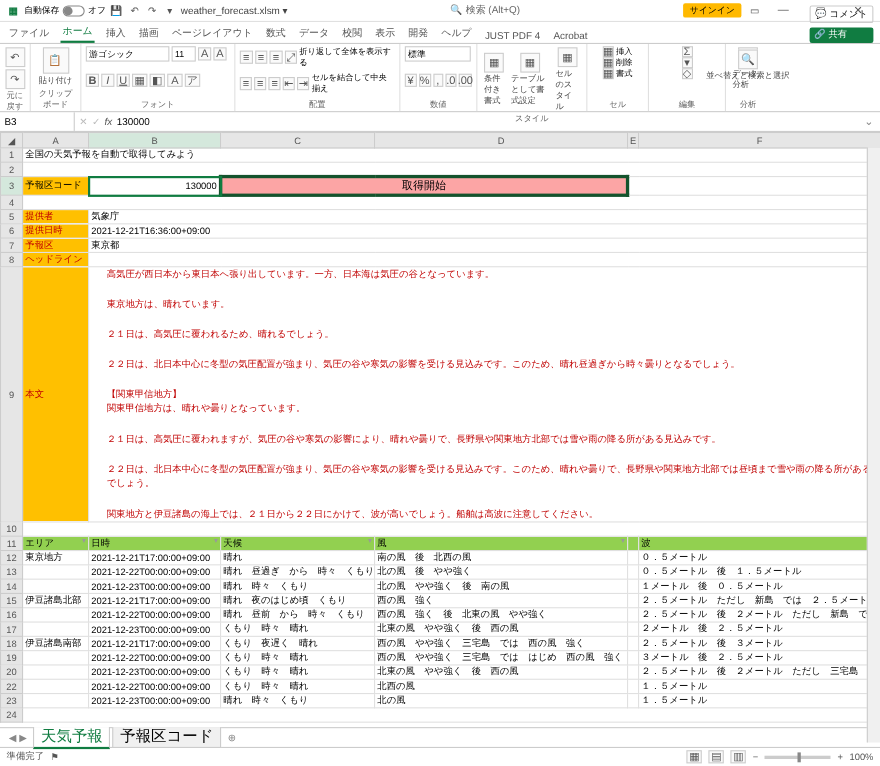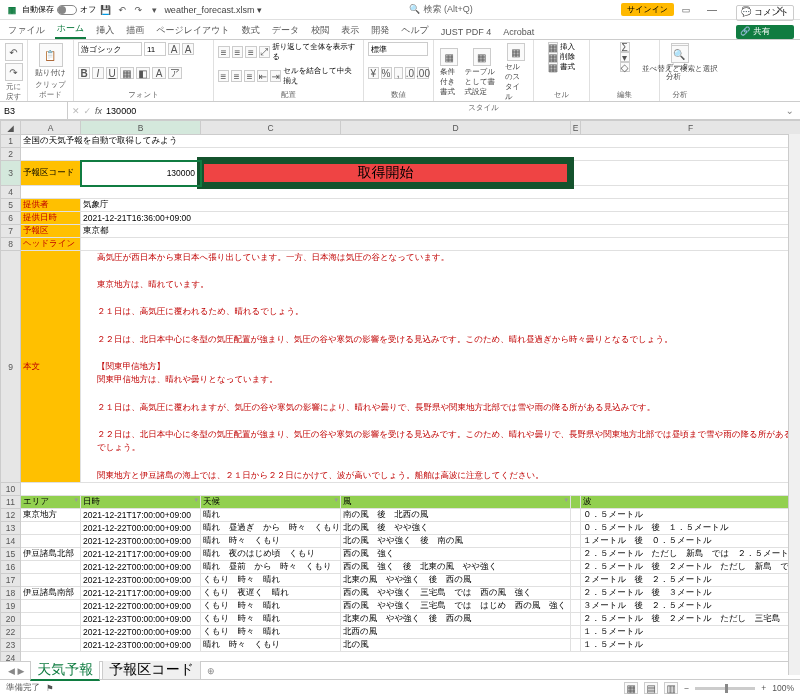--- a/index.html
+++ b/index.html
@@ -37,21 +37,21 @@
   .grid-wrap { position: relative; height: 541px; overflow: hidden; }
   table.sheet { border-collapse: collapse; width: 800px; table-layout: fixed; }
   .colhead th { background: #e6e6e6; border: 1px solid #ccc; font-weight: normal; font-size: 8.5px; color: #555; height: 14px; padding: 0; }
   .colhead th.active { background: #d4e8dc; }
   .rh { background: #e6e6e6; border: 1px solid #ccc; font-size: 8.5px; color: #555; text-align: center; width: 20px; }
   .rh.active { background: #d4e8dc; }
   td { border: 1px solid #e0e0e0; height: 13px; font-size: 8.5px; padding: 0 2px; overflow: hidden; white-space: nowrap; vertical-align: middle; }
   .sel { outline: 2px solid #107c41; outline-offset: -1px; background: #fff; }
   .orange { background: #ffc000; }
   .greenrow td { background: #92d050; }
-  .btn3d { border: 7px solid #14532d; background: #ef4444; text-align: center; font-size: 14px; }
+  .btn3d { border: 3px solid #14532d; background: #fca5a5; text-align: center; font-size: 10px; }
   .red { color: #c00000; }
   .headline-text { line-height: 1.6; white-space: normal; font-size: 8.5px; padding-left: 16px; }
   .sheet-tabs { height: 18px; border-top: 1px solid #ccc; display: flex; align-items: center; padding: 0 4px; gap: 2px; }
   .sh-tab { border: 1px solid #ccc; border-top: none; padding: 0 6px; font-size: 14px; background: #f0f0f0; }
   .sh-tab.active { background: #fff; border-bottom: 2px solid #107c41; color: #107c41; }
   .sh-nav { font-size: 9px; color: #888; padding: 0 4px; }
   .status { height: 17px; border-top: 1px solid #ccc; display: flex; align-items: center; padding: 0 6px; font-size: 8.5px; color: #555; }
   .status .right { margin-left: auto; display: flex; align-items: center; gap: 6px; }
   .zoom-slider { width: 60px; height: 3px; background: #ccc; position: relative; }
   .zoom-slider::after { content: ""; position: absolute; left: 50%; top: -3px; width: 3px; height: 9px; background: #888; }
@@ -120,21 +120,21 @@
   </div>
   <div class="rgroup" style="width:46px">
     <div class="rbtn">
         <span class="ricon big">📋</span>
         <span>貼り付け</span>
       </div>
     <div class="lbl">クリップボード</div>
   </div>
   <div class="rgroup" style="width:140px">
     <div class="rrow">
-      <span class="dd" style="width:64px">游ゴシック</span>
+      <span class="dd" style="width:76px">游ゴシック</span>
       <span class="dd" style="width:22px">11</span>
       <span class="ricon" style="width:12px;height:12px">A</span>
       <span class="ricon" style="width:12px;height:12px">A</span>
     </div>
     <div class="rrow">
       <span class="ricon" style="width:12px;height:12px">
           <b>B</b>
         </span>
       <span class="ricon" style="width:12px;height:12px">
           <i>I</i>

